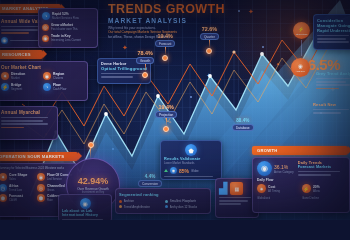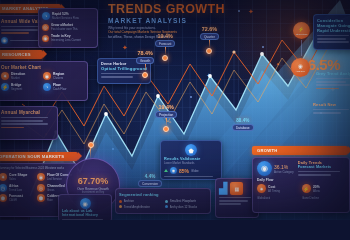--- a/index.html
+++ b/index.html
@@ -329,21 +329,21 @@
         <div class="circ or" style="width:8px;height:8px">⬢</div>
         <div class="tx">
             <div class="it-h">Colders</div>
         <div class="it-s">Rate</div>
           </div>
       </div>
     </div>
   </div>
 
   <div class="donut" style="left:66px;top:158px;width:52px;height:52px">
-    <div class="v">67.70%</div>
+    <div class="v">42.94%</div>
     <div class="t">Over Revenue Growth</div>
     <div class="s">Investment on Key</div>
   </div>
   <div style="position:absolute;left:90px;top:146px;width:1px;height:13px;
        background:linear-gradient(#ff9a5a,rgba(255,150,90,0))"></div>
   <div class="node" style="position:absolute;left:88px;top:142px"></div>
 
   <div class="panel" style="left:115px;top:188px;width:96px;height:26px;padding:3px;box-sizing:border-box">
     <div class="p-title cy" style="font-size:4px;margin-bottom:2px">Segmented ranking</div>
     <div class="legend">

